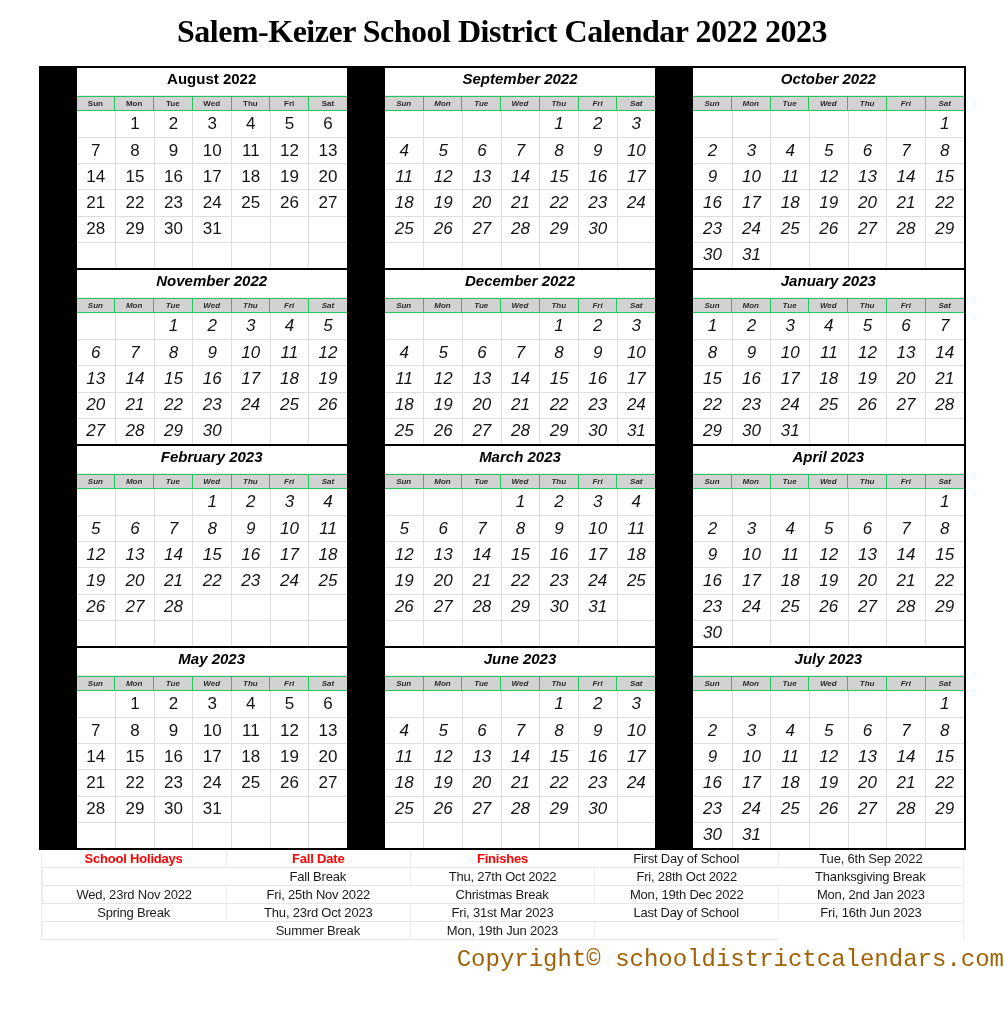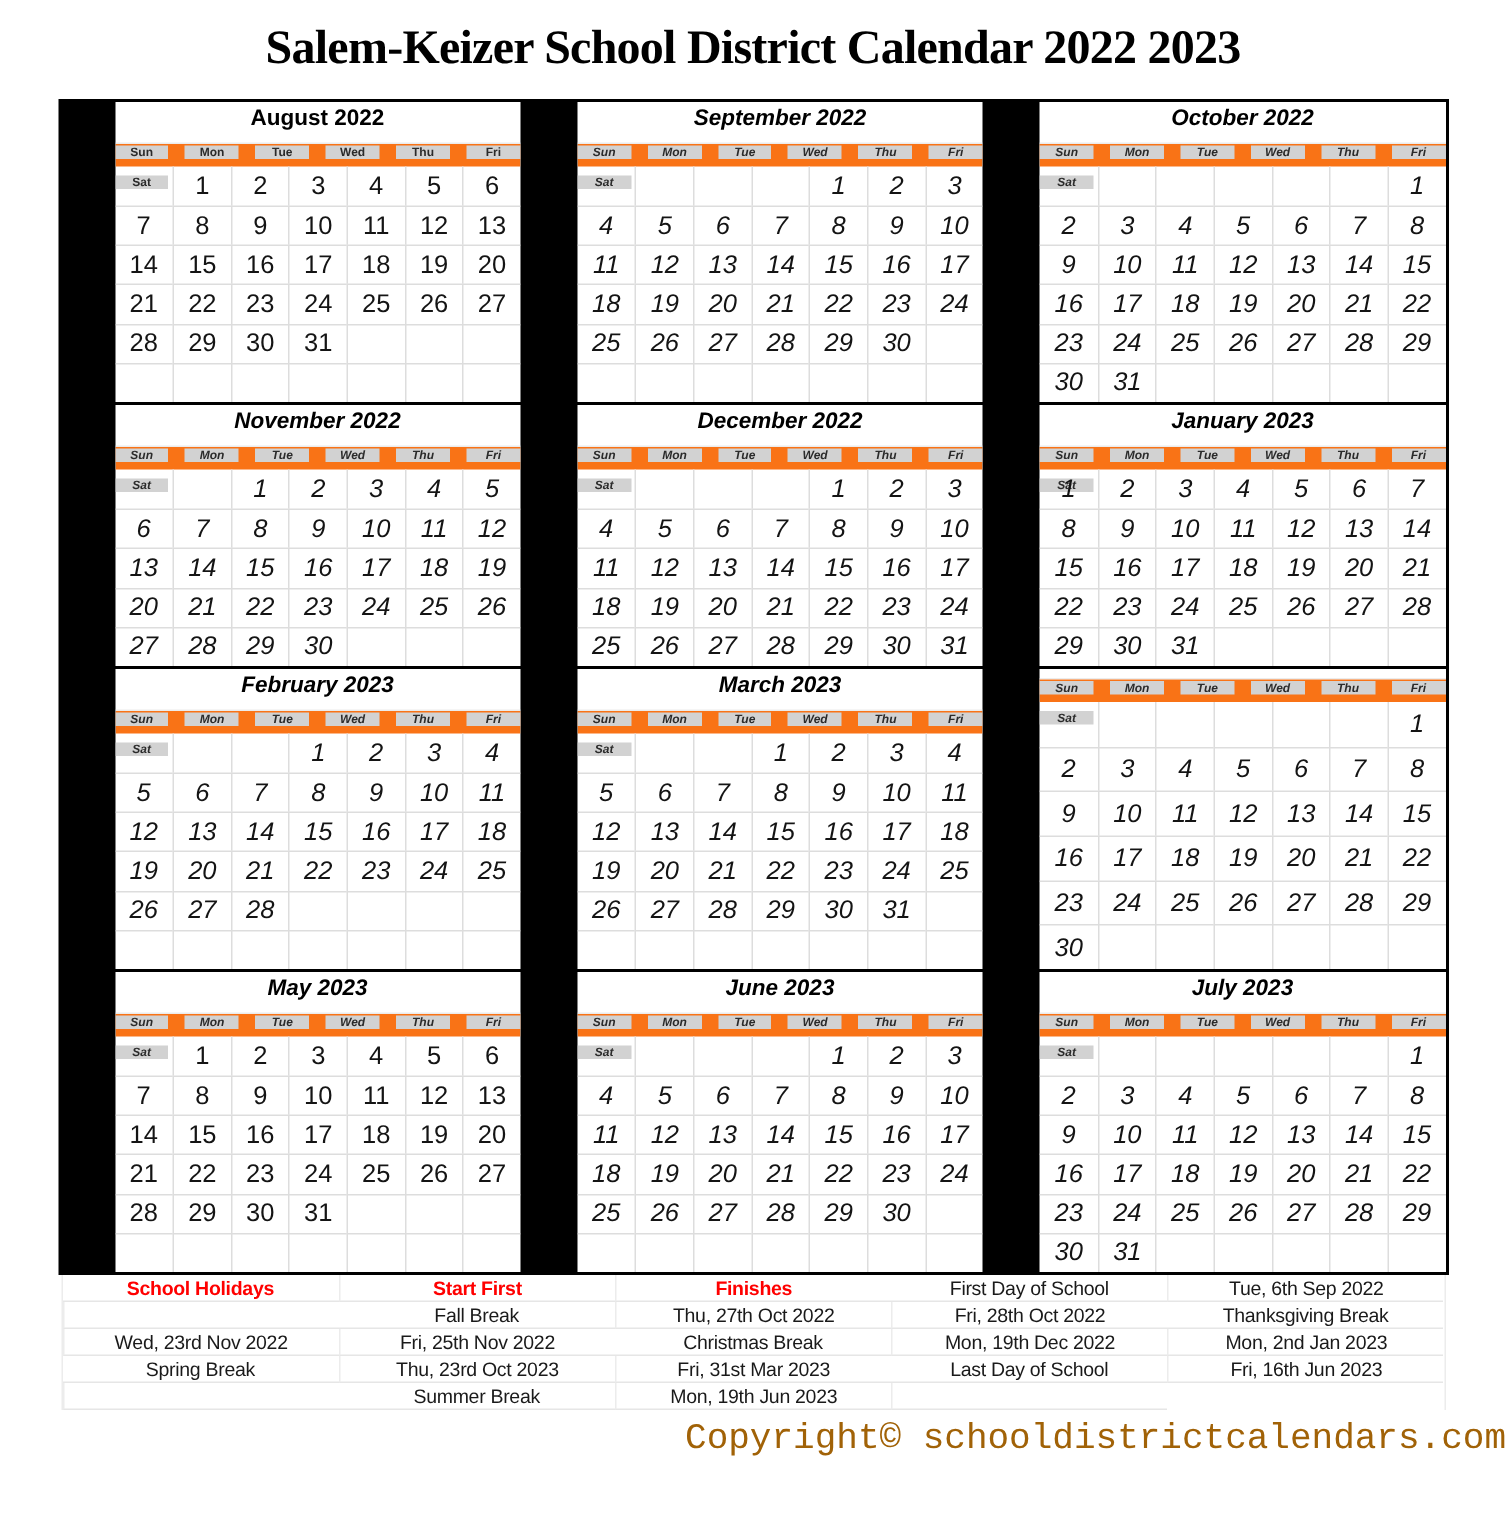--- a/index.html
+++ b/index.html
@@ -24,22 +24,22 @@
   }
   .month { background:#fff; display:flex; flex-direction:column; overflow:hidden;margin-left:36px; }
   .month.italic { font-style:italic; }
   .month.mixed .m-title, .month.mixed .m-weekdays { font-style:italic; }
 
   .m-title { height:21px; line-height:22px; text-align:center; font-size:15px; font-weight:700; color:#000; }
   .m-spacer { height:6px; border-bottom:1px solid #ececec; }
 
   .m-weekdays {
     height:15px; box-sizing:border-box; padding:1px 0;
-    display:grid; grid-template-columns:repeat(6, 1fr); gap:11px;
-    background:#f97316;
+    display:grid; grid-template-columns:repeat(7, 1fr); gap:1px;
+    background:#22c55e;
   }
   .wd {
     background:var(--weekday-bg, #d2d2d2);
     font-size:8px; font-weight:700; color:#2b2b2b;
     display:flex; align-items:center; justify-content:center;
   }
 
   .m-grid { flex:1; display:grid; grid-template-columns:repeat(7, 1fr); }
   .dc {
     display:flex; align-items:center; justify-content:center;
@@ -505,20 +505,21 @@
         <div class="dc not-first-row"></div>
         <div class="dc not-first-row"></div>
         <div class="dc not-first-row"></div>
         <div class="dc not-first-row"></div>
         <div class="dc not-first-row"></div>
         <div class="dc not-first-row"></div>
         <div class="dc not-first-row"></div>
       </div>
     </div>
     <div class="month italic">
+      <div class="m-title">April 2023</div>
       <div class="m-spacer"></div>
       <div class="m-weekdays">
         <div class="wd">Sun</div>
         <div class="wd">Mon</div>
         <div class="wd">Tue</div>
         <div class="wd">Wed</div>
         <div class="wd">Thu</div>
         <div class="wd">Fri</div>
         <div class="wd">Sat</div>
       </div>
@@ -735,21 +736,21 @@
         <div class="dc not-first-row"></div>
         <div class="dc not-first-row"></div>
         <div class="dc not-first-row"></div>
         <div class="dc not-first-row"></div>
       </div>
     </div>
   </div>
 
 <div class="holidays" id="holidays">
     <div class="ht-cell ht-head first">School Holidays</div>
-    <div class="ht-cell ht-head mid">Start First</div>
+    <div class="ht-cell ht-head mid">Fall Date</div>
     <div class="ht-cell ht-head last">Finishes</div>
     <div class="ht-cell first">First Day of School</div>
     <div class="ht-cell mid">Tue, 6th Sep 2022</div>
     <div class="ht-cell last"></div>
     <div class="ht-cell first">Fall Break</div>
     <div class="ht-cell mid">Thu, 27th Oct 2022</div>
     <div class="ht-cell last">Fri, 28th Oct 2022</div>
     <div class="ht-cell first">Thanksgiving Break</div>
     <div class="ht-cell mid">Wed, 23rd Nov 2022</div>
     <div class="ht-cell last">Fri, 25th Nov 2022</div>

